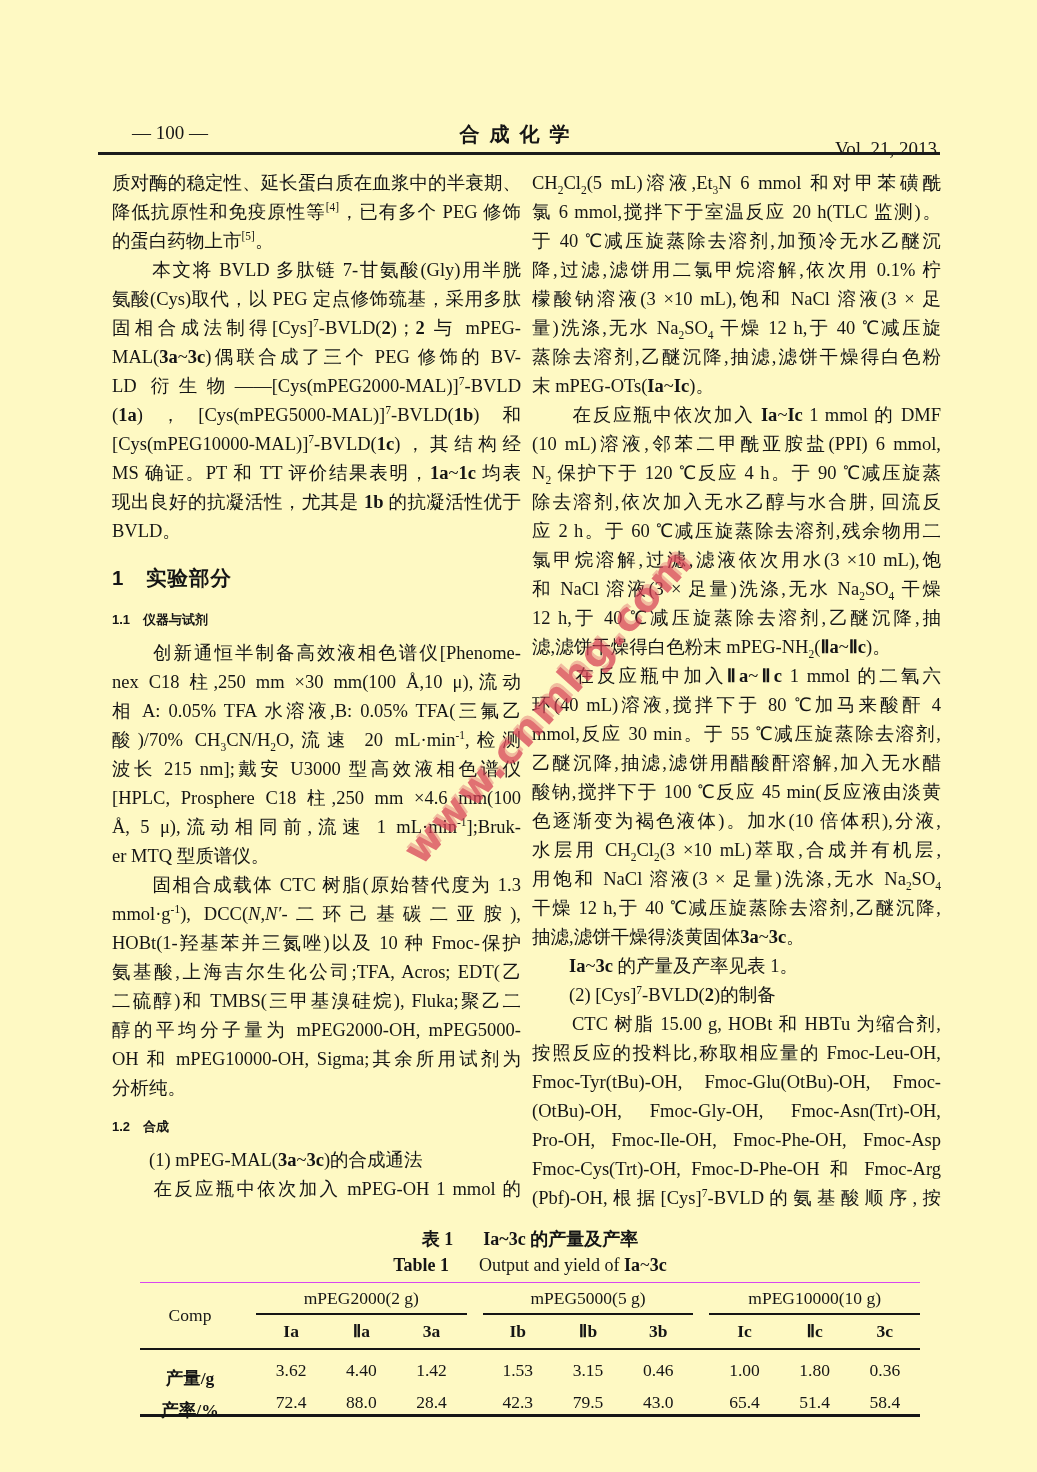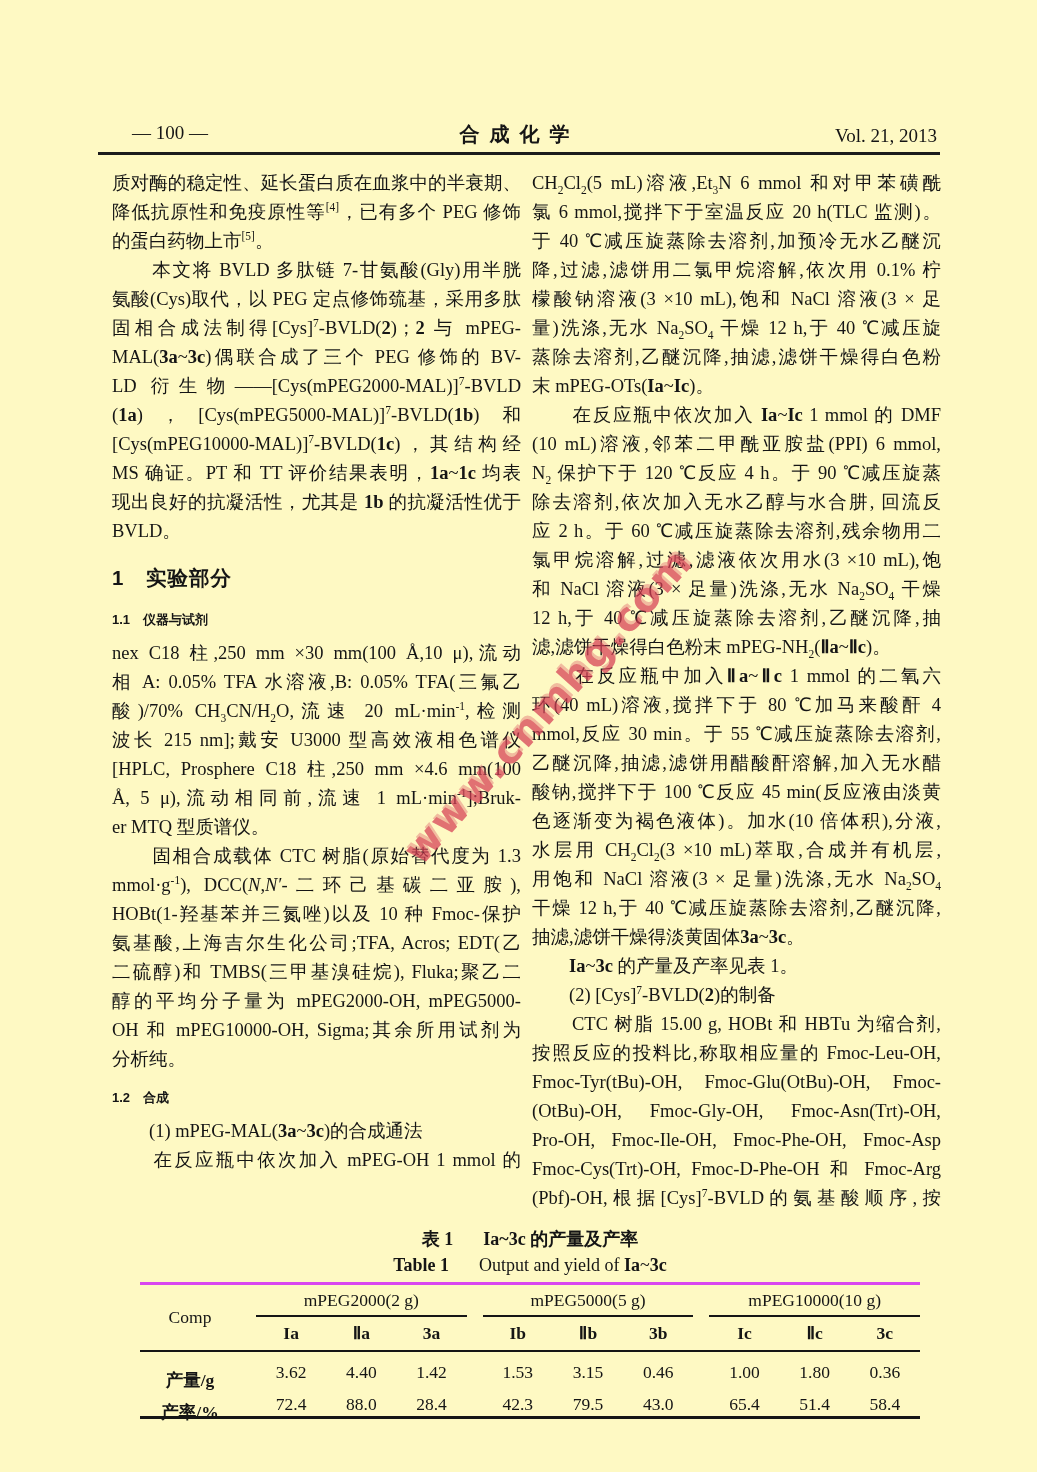--- a/index.html
+++ b/index.html
@@ -6,21 +6,21 @@
   .page {
     position:relative; width:1037px; height:1472px;
     background:#fef9c3; color:#151515; overflow:hidden;
     font-family:"Liberation Serif", serif;
   }
   
   .page-header { position:absolute; left:102px; right:100px; top:122px; height:26px; font-size:19px; }
   .page-number { position:absolute; left:30px; top:0; }
   .journal-title { position:absolute; left:50%; transform:translateX(-50%); top:-1px;
                    letter-spacing:10px; font-weight:600; font-size:20px; }
-  .volume-info { position:absolute; right:0; top:3px;text-align:right; }
+  .volume-info { position:absolute; right:0; top:16px;text-align:right; }
   .header-rule { position:absolute; left:98px; top:152px; width:842px; border-top:3px solid #1c1c1c; }
 
   
   .col { position:absolute; top:169px; width:409px; font-size:18.5px; line-height:29px; }
   .col-left  { left:112px; }
   .col-right { left:532px; }
   .line { text-align:justify; text-align-last:justify; white-space:normal; }
   .line.end { text-align-last:auto; }
   sup, sub { font-size:0.62em; line-height:0; }
   .h1 { font-family:"Liberation Sans", sans-serif; font-weight:bold; font-size:20.5px;
@@ -38,21 +38,21 @@
     pointer-events:none; z-index:5;
   }
 
   
   .table-captions { position:absolute; left:140px; top:1226px; width:780px; text-align:center; }
   .caption { font-size:18px; line-height:26px; }
   .caption-zh { font-weight:bold; }
   .cap-gap { display:inline-block; width:30px; }
   .yield-table {
     position:absolute; left:140px; top:1282px; width:780px; font-size:17.5px;
-    border-top:3px solid #d946ef; border-bottom:3px solid #161616;
+    border-top:1px solid #d946ef; border-bottom:3px solid #161616;
   }
   .t-grid { display:grid; grid-template-columns:100px 1fr 1fr 1fr; column-gap:16px; }
   .t-head { }
   .corner-cell { grid-row:1 / span 2; display:flex; align-items:center; justify-content:center; }
   .group-cell { height:30px; display:flex; align-items:center; justify-content:center;
                 border-bottom:2px solid #161616; }
   .sub-grid { display:grid; grid-template-columns:repeat(3,1fr); height:33px; align-items:center; }
   .sub-grid span { text-align:center; }
   .sub-head span { font-weight:bold; }
   .t-mid { border-top:2px solid #161616; }
@@ -80,20 +80,21 @@
       <div class="line">固相合成法制得[Cys]<sup>7</sup>-BVLD(<b>2</b>)；<b>2</b> 与 mPEG-</div>
       <div class="line">MAL(<b>3a</b>~<b>3c</b>)偶联合成了三个 PEG 修饰的 BV-</div>
       <div class="line">LD 衍生物——[Cys(mPEG2000-MAL)]<sup>7</sup>-BVLD</div>
       <div class="line">(<b>1a</b>)，[Cys(mPEG5000-MAL)]<sup>7</sup>-BVLD(<b>1b</b>) 和</div>
       <div class="line">[Cys(mPEG10000-MAL)]<sup>7</sup>-BVLD(<b>1c</b>)，其结构经</div>
       <div class="line">MS 确证。PT 和 TT 评价结果表明，<b>1a</b>~<b>1c</b> 均表</div>
       <div class="line">现出良好的抗凝活性，尤其是 <b>1b</b> 的抗凝活性优于</div>
       <div class="line end">BVLD。</div>
       <div class="h1">1　实验部分</div>
       <div class="h2">1.1　仪器与试剂</div>
+      <div class="line">　　创新通恒半制备高效液相色谱仪[Phenome-</div>
       <div class="line">nex C18 柱,250 mm ×30 mm(100 Å,10 μ),流动</div>
       <div class="line">相 A: 0.05% TFA 水溶液,B: 0.05% TFA(三氟乙</div>
       <div class="line">酸)/70% CH<sub>3</sub>CN/H<sub>2</sub>O,流速 20 mL·min<sup>-1</sup>,检测</div>
       <div class="line">波长 215 nm];戴安 U3000 型高效液相色谱仪</div>
       <div class="line">[HPLC, Prosphere C18 柱,250 mm ×4.6 mm(100</div>
       <div class="line">Å, 5 μ),流动相同前,流速 1 mL·min<sup>-1</sup>];Bruk-</div>
       <div class="line end">er MTQ 型质谱仪。</div>
       <div class="line">　　固相合成载体 CTC 树脂(原始替代度为 1.3</div>
       <div class="line">mmol·g<sup>-1</sup>), DCC(<i>N</i>,<i>N′</i>-二环己基碳二亚胺),</div>
       <div class="line">HOBt(1-羟基苯并三氮唑)以及 10 种 Fmoc-保护</div>

